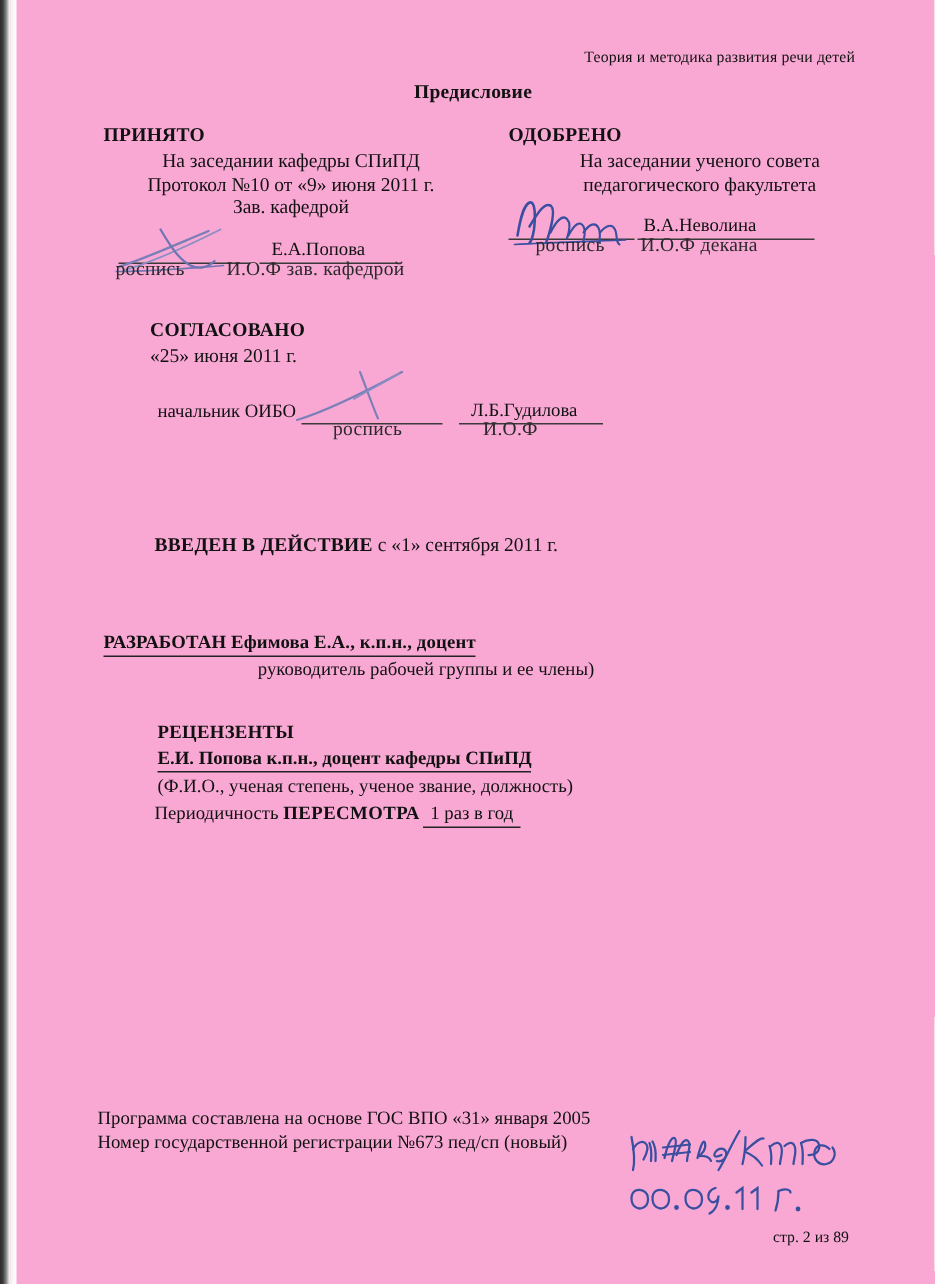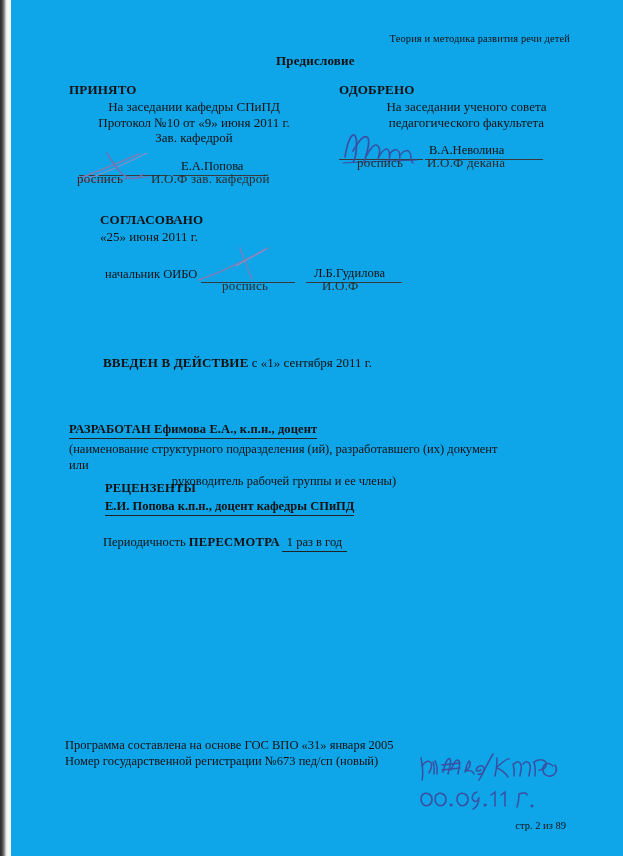--- a/index.html
+++ b/index.html
@@ -4,21 +4,21 @@
 <style>
   html, body {
     margin: 0;
     padding: 0;
     background: #ffffff;
   }
   .page {
     position: relative;
     width: 623px;
     height: 856px;
-    background: #0ea5e9;
+    background: #f9a8d4;
     overflow: hidden;
     font-family: "Liberation Serif", "DejaVu Serif", serif;
     color: #111111;
   }
   
   .scan-edge {
     position: absolute;
     left: 0;
     top: 0;
     width: 7px;
@@ -273,27 +273,27 @@
       <div class="sig-rule" style="left:206px; width:96px;"></div>
       <div class="sig-cap" style="left:122px;">роспись</div>
       <div class="sig-cap" style="left:222px;">И.О.Ф</div>
     </div>
   </div>
 
   <div class="abs vvedenie"><b>ВВЕДЕН В ДЕЙСТВИЕ</b><span> с «1» сентября 2011 г.</span></div>
 
   <div class="abs razrabotan">
     <div class="rz-head">РАЗРАБОТАН   Ефимова Е.А., к.п.н., доцент</div>
-    <div class="rz-note">(наименование структурного подразделения (ий), разработавшего (их) документ или</div>
     <div class="rz-note" style="margin-top:0;text-align:center;">руководитель рабочей группы и ее члены)</div>
   </div>
 
   <div class="abs recenz">
     <div class="rc-head">РЕЦЕНЗЕНТЫ</div>
     <div class="rc-name"> Е.И. Попова к.п.н., доцент кафедры СПиПД</div>
+    <div class="rc-note">(Ф.И.О., ученая степень, ученое звание, должность)</div>
   </div>
 
   <div class="abs period"><span>Периодичность </span><b>ПЕРЕСМОТРА</b><span class="filled">1 раз в год</span></div>
 
   <div class="abs prog-info">
     <div>Программа составлена на основе ГОС ВПО «31» января 2005</div>
     <div>Номер государственной регистрации №673 пед/сп (новый)</div>
   </div>
 
   <div class="abs hand-note">

